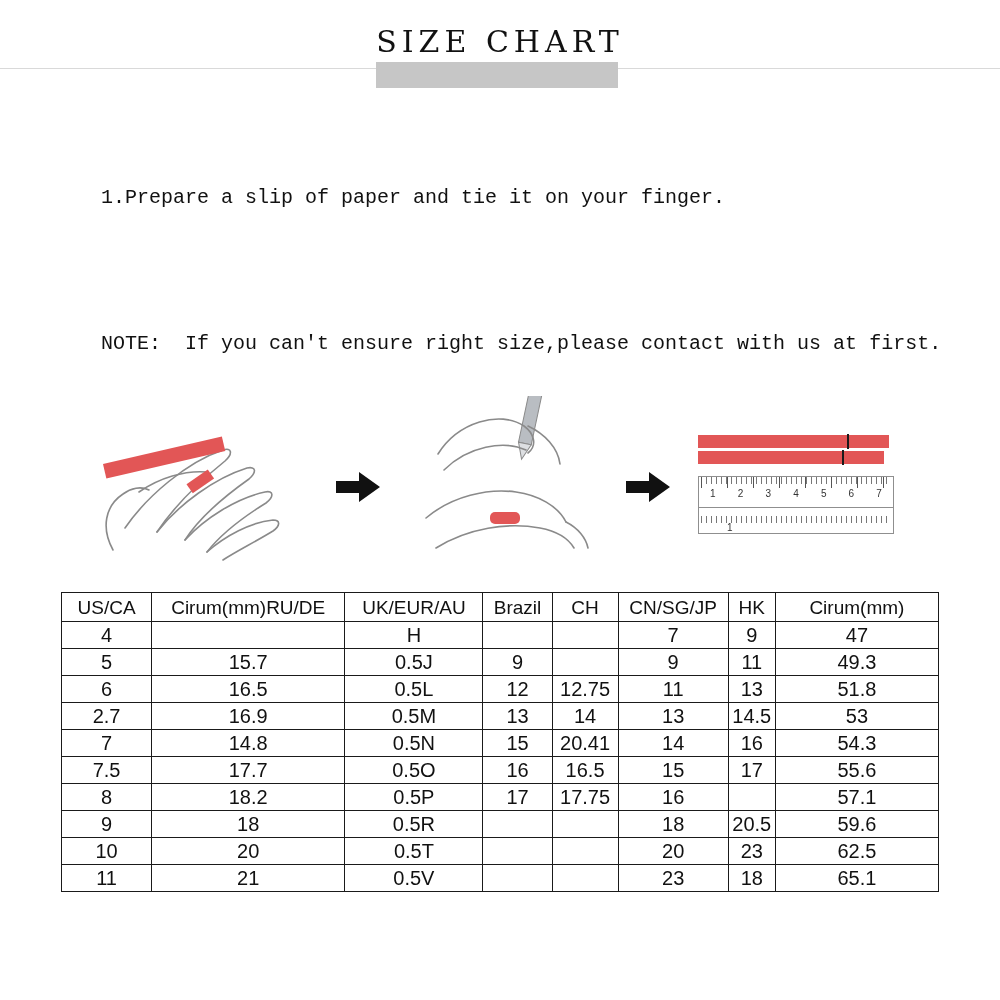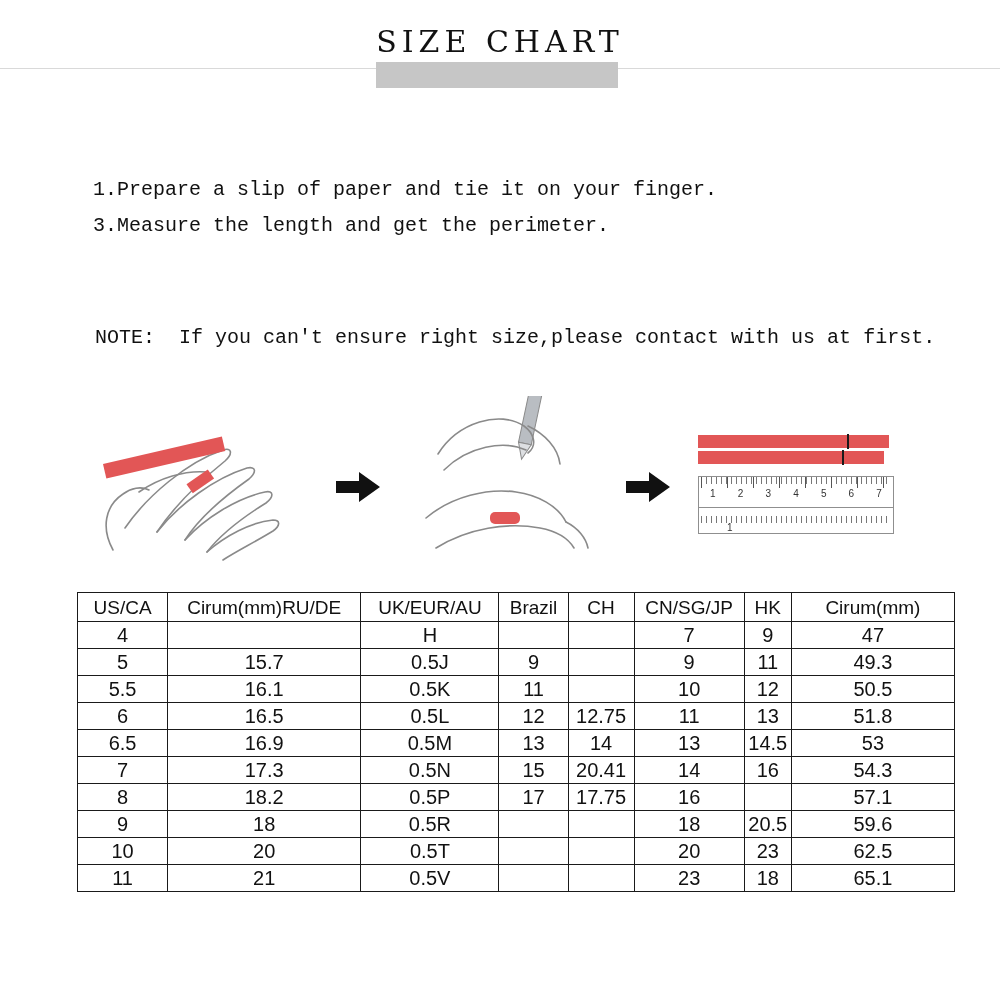--- a/index.html
+++ b/index.html
@@ -5,22 +5,22 @@
   html,body{margin:0;padding:0;background:#fff;}
   .page{position:relative;width:1000px;height:1000px;background:#fff;overflow:hidden;
         font-family:"Liberation Mono", monospace;color:#111;}
 
   .top-line{position:absolute;top:68px;left:0;width:1000px;height:1px;background:#d9d9d9;}
   .title{position:absolute;top:24px;left:0;width:1000px;margin:0;text-align:center;
          font-family:"DejaVu Serif", serif;font-weight:500;font-size:30px;letter-spacing:5px;}
   .gray-bar{position:absolute;top:62px;left:376px;width:242px;height:26px;background:#c6c6c6;}
 
   .instructions{position:absolute;top:172px;left:93px;width:880px;}
-  .instructions p{margin:0;font-size:20px;line-height:36px;white-space:pre;}
-  .note{position:absolute;top:318px;left:93px;margin:2px;font-size:20px;line-height:36px;white-space:pre;}
+  .instructions p{margin:8px;font-size:20px;line-height:36px;white-space:pre;}
+  .note{position:absolute;top:318px;left:93px;margin:8px;font-size:20px;line-height:36px;white-space:pre;}
 
   .illus{position:absolute;}
   .arrow svg{display:block;}
 
   
   .ruler-wrap{position:absolute;left:698px;top:435px;width:200px;height:105px;}
   .tape{position:absolute;left:0;height:13px;background:#e25656;}
   .tape1{top:0;width:191px;}
   .tape2{top:16px;width:186px;}
   .tape .mark{position:absolute;right:40px;top:-1px;width:2px;height:15px;background:#1a1a1a;}
@@ -28,38 +28,37 @@
   .ticks{position:absolute;left:2px;right:2px;}
   .ticks-top-small{top:0;height:7px;background:repeating-linear-gradient(to right,#777 0 1px,transparent 1px 5px);}
   .ticks-top-big{top:0;height:11px;background:repeating-linear-gradient(to right,#555 0 1px,transparent 1px 26px);}
   .ruler-numbers{position:absolute;top:11px;left:0;right:0;display:flex;justify-content:space-around;
                  font-family:"Liberation Sans", sans-serif;font-size:10px;color:#333;}
   .ruler-mid{position:absolute;top:30px;left:0;right:0;height:1px;background:#8f8f8f;}
   .ticks-bot-small{bottom:10px;height:7px;background:repeating-linear-gradient(to right,#777 0 1px,transparent 1px 5px);}
   .ruler-bot-num{position:absolute;bottom:0;left:28px;font-family:"Liberation Sans", sans-serif;font-size:10px;color:#333;}
 
   
-  .size-table{position:absolute;top:592px;left:77px;width:878px;border-collapse:collapse;table-layout:fixed;
+  .size-table{position:absolute;top:592px;left:61px;width:878px;border-collapse:collapse;table-layout:fixed;
               font-family:"Liberation Sans", sans-serif;}
   .size-table th,.size-table td{border:1px solid #1a1a1a;text-align:center;vertical-align:middle;
               height:26px;padding:0;font-size:20px;font-weight:normal;line-height:1;color:#111;overflow:hidden;}
   .size-table th{height:28px;font-size:19px;}
 </style>
 </head>
 <body>
 
 <div class="page">
 
   <div class="top-line"></div>
   <h1 class="title">SIZE CHART</h1>
   <div class="gray-bar"></div>
 
   <div class="instructions">
       <p>1.Prepare a slip of paper and tie it on your finger.</p>
-      <p>3.Measure the length and get the perimeter.</p>
     </div>
   <p class="note">NOTE:  If you can't ensure right size,please contact with us at first.</p>
 
   <div class="illus" style="left:95px;top:400px;">
     <svg width="235" height="170" viewBox="0 0 235 170">
       <g fill="none" stroke="#8a8a8a" stroke-width="1.6" stroke-linecap="round">
         <path d="M18 150 C 6 128, 10 106, 28 94 C 36 88, 46 86, 54 90"></path>
         <path d="M30 128 C 52 96, 92 62, 128 50 C 137 47, 138 54, 130 61 C 104 82, 78 108, 62 132"></path>
         <path d="M62 132 C 84 104, 120 78, 152 68 C 161 66, 162 72, 154 79 C 130 96, 104 118, 90 140"></path>
         <path d="M90 140 C 110 118, 142 98, 170 92 C 179 90, 179 97, 171 103 C 150 116, 126 134, 112 152"></path>
@@ -164,60 +163,60 @@
           <td>5</td>
           <td>15.7</td>
           <td>0.5J</td>
           <td>9</td>
           <td></td>
           <td>9</td>
           <td>11</td>
           <td>49.3</td>
         </tr>
         <tr>
-          <td>5.5</td>
-          <td>16.1</td>
-          <td>0.5K</td>
-          <td>11</td>
-          <td></td>
-          <td>10</td>
-          <td>12</td>
-          <td>50.5</td>
-        </tr>
-        <tr>
           <td>6</td>
           <td>16.5</td>
           <td>0.5L</td>
           <td>12</td>
           <td>12.75</td>
           <td>11</td>
           <td>13</td>
           <td>51.8</td>
         </tr>
         <tr>
-          <td>6.5</td>
+          <td>2.7</td>
           <td>16.9</td>
           <td>0.5M</td>
           <td>13</td>
           <td>14</td>
           <td>13</td>
           <td>14.5</td>
           <td>53</td>
         </tr>
         <tr>
           <td>7</td>
-          <td>17.3</td>
+          <td>14.8</td>
           <td>0.5N</td>
           <td>15</td>
           <td>20.41</td>
           <td>14</td>
           <td>16</td>
           <td>54.3</td>
         </tr>
         <tr>
+          <td>7.5</td>
+          <td>17.7</td>
+          <td>0.5O</td>
+          <td>16</td>
+          <td>16.5</td>
+          <td>15</td>
+          <td>17</td>
+          <td>55.6</td>
+        </tr>
+        <tr>
           <td>8</td>
           <td>18.2</td>
           <td>0.5P</td>
           <td>17</td>
           <td>17.75</td>
           <td>16</td>
           <td></td>
           <td>57.1</td>
         </tr>
         <tr>

